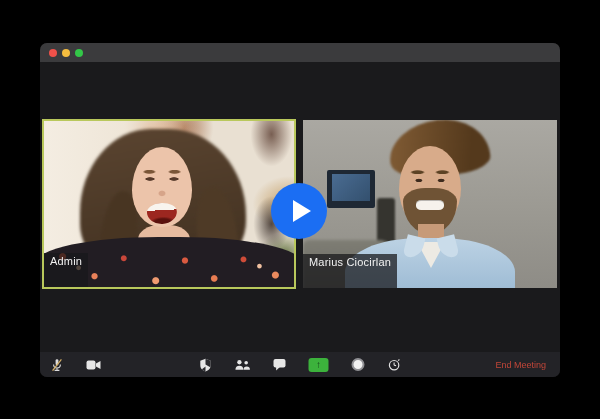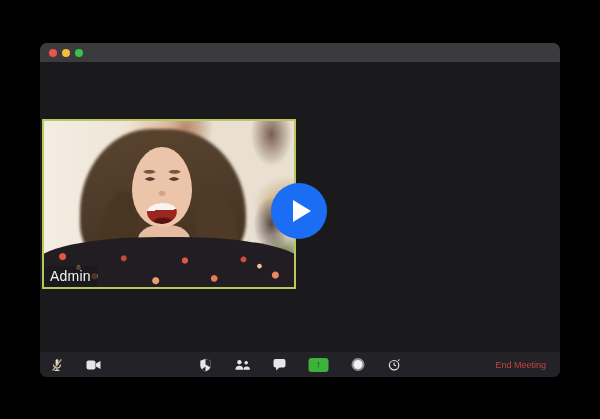--- a/index.html
+++ b/index.html
@@ -95,21 +95,21 @@
   .neck{left:115px;top:104px;width:26px;height:18px;background:#c79a78;}
   .shirt{left:42px;top:118px;width:170px;height:54px;background:linear-gradient(180deg,#bcd2e4,#9dbbd4);
     border-radius:44% 44% 0 0/34px 34px 0 0;}
   .tee{left:114px;top:122px;width:28px;height:26px;background:#edeae3;
     clip-path:polygon(0 0,100% 0,50% 100%);}
   .collar-l{left:102px;top:116px;width:18px;height:22px;background:#cadcea;border-radius:0 0 70% 30%;transform:rotate(14deg);}
   .collar-r{left:136px;top:116px;width:18px;height:22px;background:#cadcea;border-radius:0 0 30% 70%;transform:rotate(-14deg);}
 
   
   .name-tag{position:absolute;left:0;bottom:0;background:rgba(24,24,27,.74);color:#f2f2f2;
-    font-size:14px;line-height:1;padding:3px 6px 4px;letter-spacing:.2px;}
+    font-size:11px;line-height:1;padding:3px 6px 20px;letter-spacing:.2px;}
 
   
   .play-btn{position:absolute;left:271px;top:183px;width:56px;height:56px;border-radius:50%;
     display:flex;align-items:center;justify-content:center;cursor:pointer;}
   .play-tri{width:0;height:0;border-top:11px solid transparent;border-bottom:11px solid transparent;
     border-left:18px solid #fff;margin-left:5px;}
 
   
   .toolbar{position:absolute;left:0;right:0;bottom:0;height:25px;background:#232327;}
   .tb-left{position:absolute;left:9px;top:0;height:25px;display:flex;align-items:center;gap:20px;}
@@ -140,20 +140,38 @@
         <div class="blob strand-l"></div>
         <div class="blob strand-r"></div>
         <div class="blob chest-woman"></div>
         <div class="blob face-woman"></div>
         <div class="blob mouth-woman"></div>
         <div class="blob dress-woman"></div>
       </div>
       <div class="name-tag">Admin</div>
     </div>
 
+    <div class="tile tile-right">
+      <div class="scene scene-office">
+        <div class="blob monitor"></div>
+        <div class="blob monitor-screen"></div>
+        <div class="blob tower"></div>
+        <div class="blob desk"></div>
+        <div class="blob hair-man"></div>
+        <div class="blob face-man"></div>
+        <div class="blob beard"></div>
+        <div class="blob teeth"></div>
+        <div class="blob neck"></div>
+        <div class="blob shirt"></div>
+        <div class="blob tee"></div>
+        <div class="blob collar-l"></div>
+        <div class="blob collar-r"></div>
+      </div>
+      <div class="name-tag">Marius Ciocirlan</div>
+    </div>
 
     <div class="toolbar">
       <div class="tb-left">
         <div class="tb-btn">
           <svg width="14" height="14" viewBox="0 0 14 14">
             <rect x="5.6" y="1.2" width="2.8" height="6.2" rx="1.4" fill="#dcdcdc"></rect>
             <path d="M3.6 6.6 a3.4 3.4 0 0 0 6.8 0" stroke="#dcdcdc" stroke-width="1.1" fill="none"></path>
             <line x1="7" y1="10.2" x2="7" y2="12" stroke="#dcdcdc" stroke-width="1.1"></line>
             <line x1="4.6" y1="12.4" x2="9.4" y2="12.4" stroke="#dcdcdc" stroke-width="1.1"></line>
             <line x1="2.6" y1="12.6" x2="11.4" y2="1.4" stroke="#d2ae66" stroke-width="1.3"></line>

